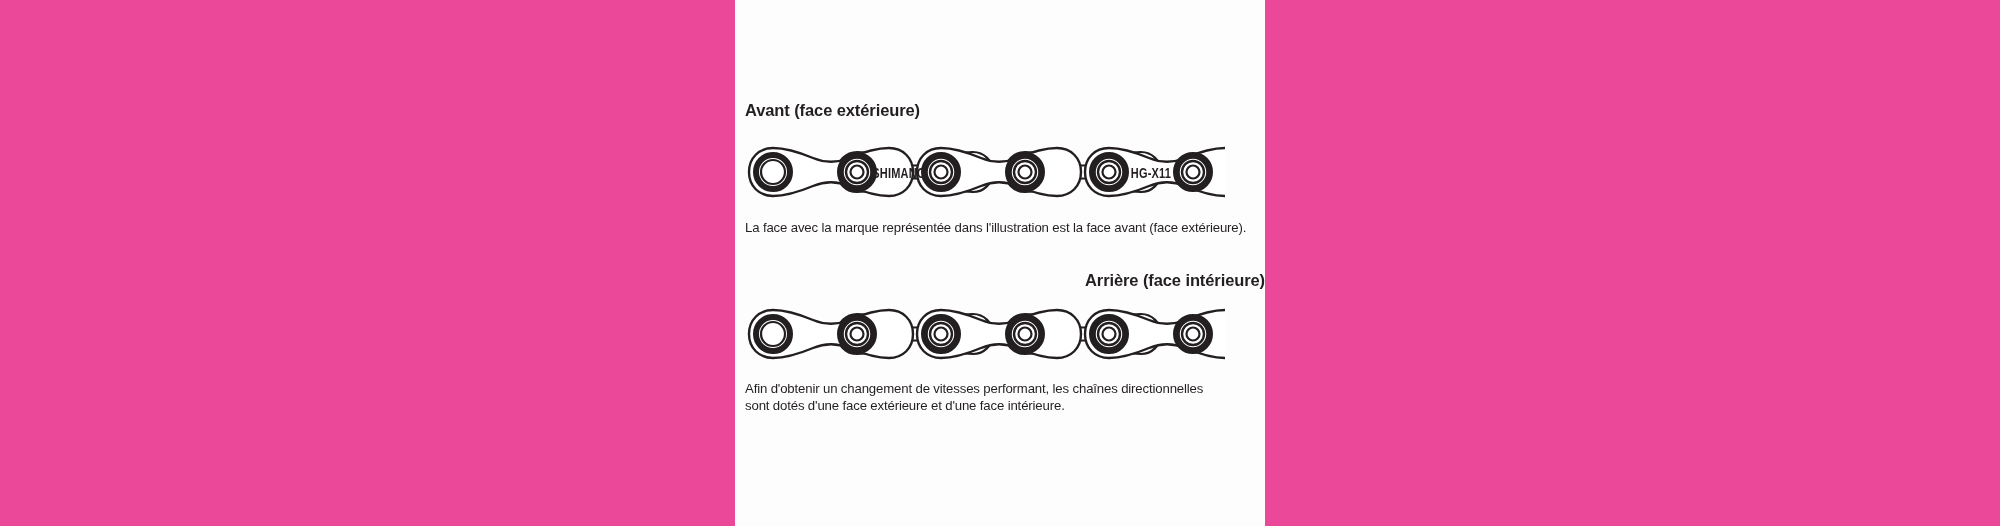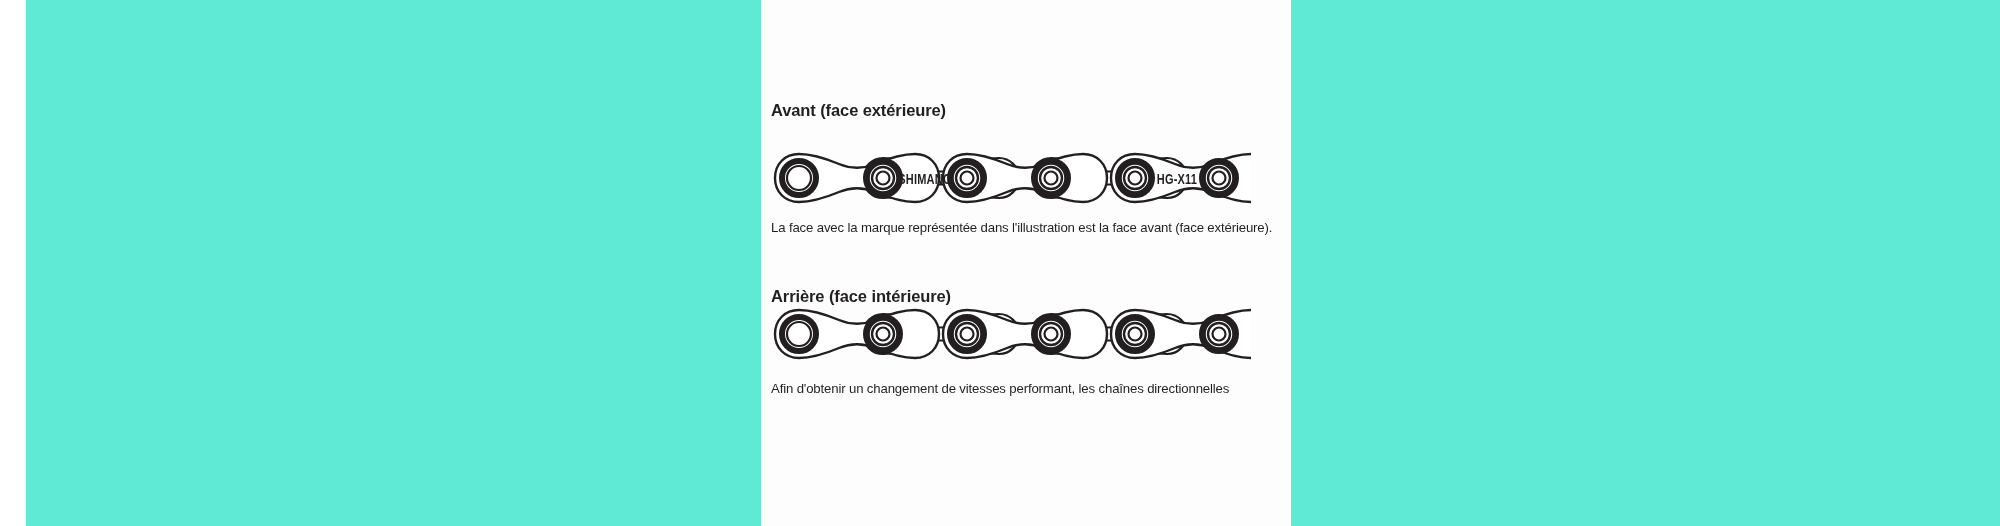--- a/index.html
+++ b/index.html
@@ -10,22 +10,21 @@
   body {
     width: 2000px;
     height: 526px;
     font-family: "Liberation Sans", sans-serif;
     overflow: hidden;
     position: relative;
   }
   #page {
     position: absolute;
     inset: 0;
-    background: #5eead4;
-    margin-left: 26px;
+    background: #ec4899;
   }
   
   .content-column {
     position: absolute;
     left: 735px;
     top: 0;
     width: 530px;
     height: 526px;
     background: #fdfdfd;
   }
@@ -54,23 +53,23 @@
     letter-spacing: -0.15px;
   }
   .chain-figure {
     position: absolute;
     left: 747px;
   }
   .chain-svg { display: block; }
 
   
   #front-heading   { top: 101px; }
-  #front-figure    { top: 152px; }
+  #front-figure    { top: 146px; }
   #front-caption   { top: 219px; }
-  #rear-heading    { top: 287px; }
+  #rear-heading    { top: 271px; text-align: right; }
   #rear-figure     { top: 308px; }
   #rear-caption    { top: 380px; }
 </style>
 </head>
 <body>
 
 <div id="page">
 
   <div class="content-column"></div>
 
@@ -246,15 +245,16 @@
           <circle r="16" fill="#ffffff" stroke="#231f20" stroke-width="5.5"></circle>
           <circle r="11" fill="#ffffff" stroke="#231f20" stroke-width="2.4"></circle>
           <circle r="6.5" fill="#ffffff" stroke="#231f20" stroke-width="2.2"></circle>
         </g>
       </g>
     </svg>
   </div>
 
   <div class="doc-section" id="rear-caption">
     <p class="body-text">Afin d'obtenir un changement de vitesses performant, les chaînes directionnelles</p>
+    <p class="body-text">sont dotés d'une face extérieure et d'une face intérieure.</p>
   </div>
 
 </div>
 
 </body></html>

